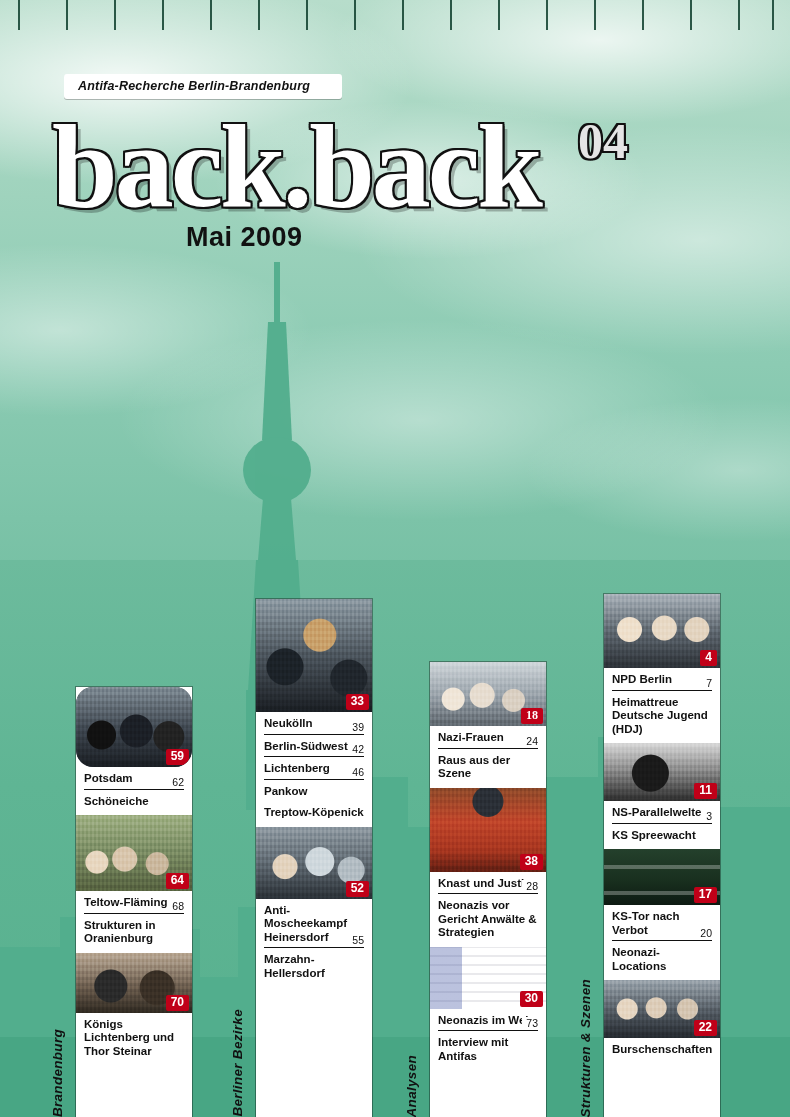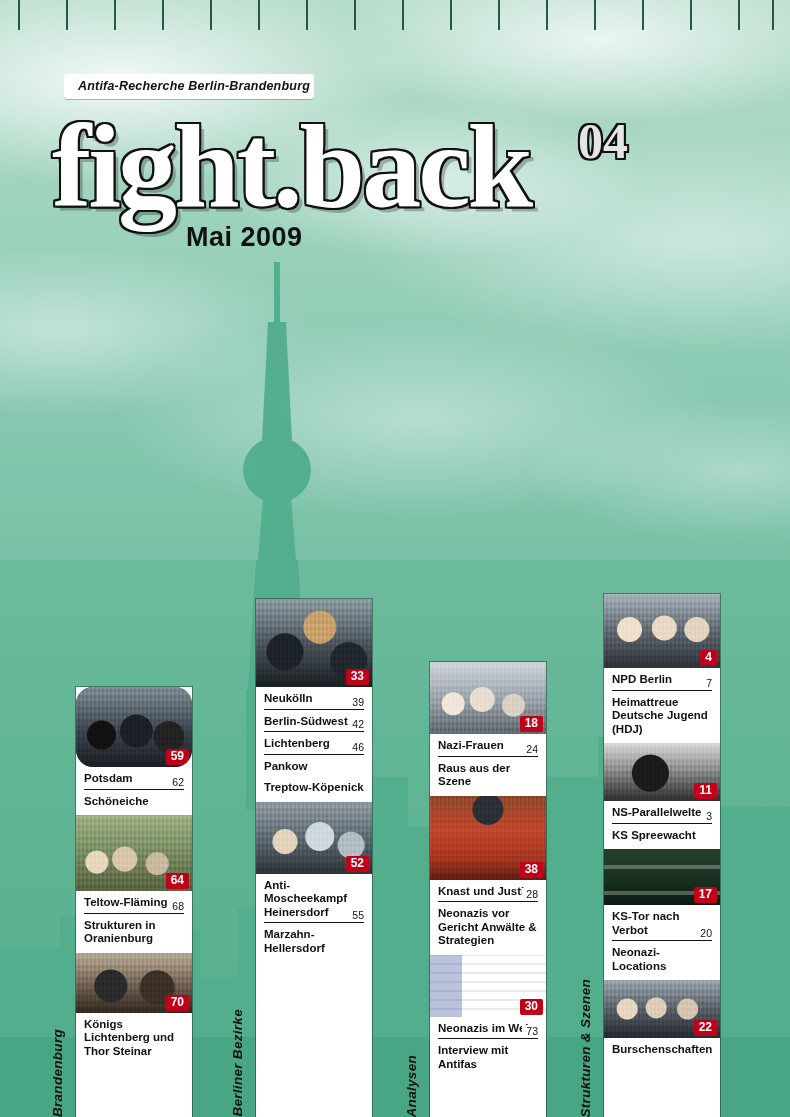--- a/index.html
+++ b/index.html
@@ -35,21 +35,21 @@
   .tower{position:absolute;left:0;top:0;width:790px;height:1117px;}
   
   .skyline{position:absolute;left:0;bottom:0;width:790px;height:640px;}
   
   .ticks{position:absolute;left:0;top:0;width:790px;height:34px;}
   .tick{position:absolute;top:0;width:2px;height:30px;background:#0d3d2c;opacity:.85;}
   
   .badge{
     position:absolute;left:64px;top:74px;
     background:#ffffff;border-radius:3px;
-    padding:5px 4px 6px 14px;
+    padding:5px 32px 6px 14px;
     font-style:italic;font-weight:bold;font-size:12.5px;color:#111;
     letter-spacing:.2px;
     box-shadow:0 1px 0 rgba(0,0,0,.25);
     white-space:nowrap;
   }
   .logo{
     position:absolute;left:52px;top:108px;
     font-family:"Liberation Serif", serif;
     font-weight:bold;
     font-size:118px;
@@ -197,21 +197,21 @@
     <div class="tick" style="left:498px"></div>
     <div class="tick" style="left:546px"></div>
     <div class="tick" style="left:594px"></div>
     <div class="tick" style="left:642px"></div>
     <div class="tick" style="left:690px"></div>
     <div class="tick" style="left:738px"></div>
     <div class="tick" style="left:772px"></div>
   </div>
 
   <div class="badge">Antifa-Recherche Berlin-Brandenburg</div>
-  <div class="logo">fight.back</div>
+  <div class="logo">back.back</div>
   <div class="issue">04</div>
   <div class="date">Mai 2009</div>
 
   <div class="col" style="left:50px;width:142px;height:430px;">
     <div class="spine">Brandenburg</div>
     <div class="body" style="width:116px;height:430px;">
       <div class="photo ph-a" style="height:80px;">
         <div class="blobs" style="background:radial-gradient(circle at 22% 60%, #111 14px, transparent 15px), radial-gradient(circle at 52% 55%, #1b1f26 16px, transparent 17px), radial-gradient(circle at 80% 62%, #222 15px, transparent 16px), linear-gradient(180deg,#7e8a93 0%, #3b434c 55%, #191d22 100%);"></div>
         <div class="grain"></div>
         <div class="pagenum">59</div>
@@ -236,21 +236,21 @@
         <div class="grain"></div>
         <div class="pagenum">70</div>
       </div>
       <div class="entry"><span>Königs Lichtenberg und Thor Steinar</span></div>
     </div>
   </div>
 
   <div class="col" style="left:230px;width:142px;height:518px;">
     <div class="spine">Berliner Bezirke</div>
     <div class="body" style="width:116px;height:518px;">
-      <div class="photo ph-b" style="height:88px;text-decoration:underline;">
+      <div class="photo ph-b" style="height:113px;text-decoration:underline;">
         <div class="blobs" style="background:radial-gradient(circle at 55% 32%, #c9a06a 16px, transparent 17px), radial-gradient(circle at 25% 60%, #1c2228 18px, transparent 19px), radial-gradient(circle at 80% 70%, #20262c 18px, transparent 19px), linear-gradient(180deg,#8d9aa3 0%, #4b545c 50%, #191d22 100%);"></div>
         <div class="grain"></div>
         <div class="pagenum">33</div>
       </div>
       <div class="entry"><span>Neukölln</span></div>
       <div class="rule">
           <span class="num">39</span>
         </div>
       <div class="entry"><span>Berlin-Südwest</span></div>
       <div class="rule">
@@ -271,21 +271,21 @@
       <div class="rule">
           <span class="num">55</span>
         </div>
       <div class="entry"><span>Marzahn-Hellersdorf</span></div>
     </div>
   </div>
 
   <div class="col" style="left:404px;width:142px;height:455px;">
     <div class="spine">Analysen</div>
     <div class="body" style="width:116px;height:455px;">
-      <div class="photo ph-j" style="height:72px;">
+      <div class="photo ph-j" style="height:64px;font-family:Liberation Serif, serif;">
         <div class="blobs" style="background:radial-gradient(circle at 20% 58%, #f0e6d8 11px, transparent 12px), radial-gradient(circle at 45% 52%, #e7ddd0 12px, transparent 13px), radial-gradient(circle at 72% 60%, #dad0c3 11px, transparent 12px), linear-gradient(180deg,#cfd6da 0%, #97a0a8 55%, #5e666d 100%);"></div>
         <div class="grain"></div>
         <div class="pagenum">18</div>
       </div>
       <div class="entry"><span>Nazi-Frauen</span></div>
       <div class="rule">
           <span class="num">24</span>
         </div>
       <div class="entry"><span>Raus aus der Szene</span></div>
       <div class="photo ph-e" style="height:84px;margin-top:4px;">

